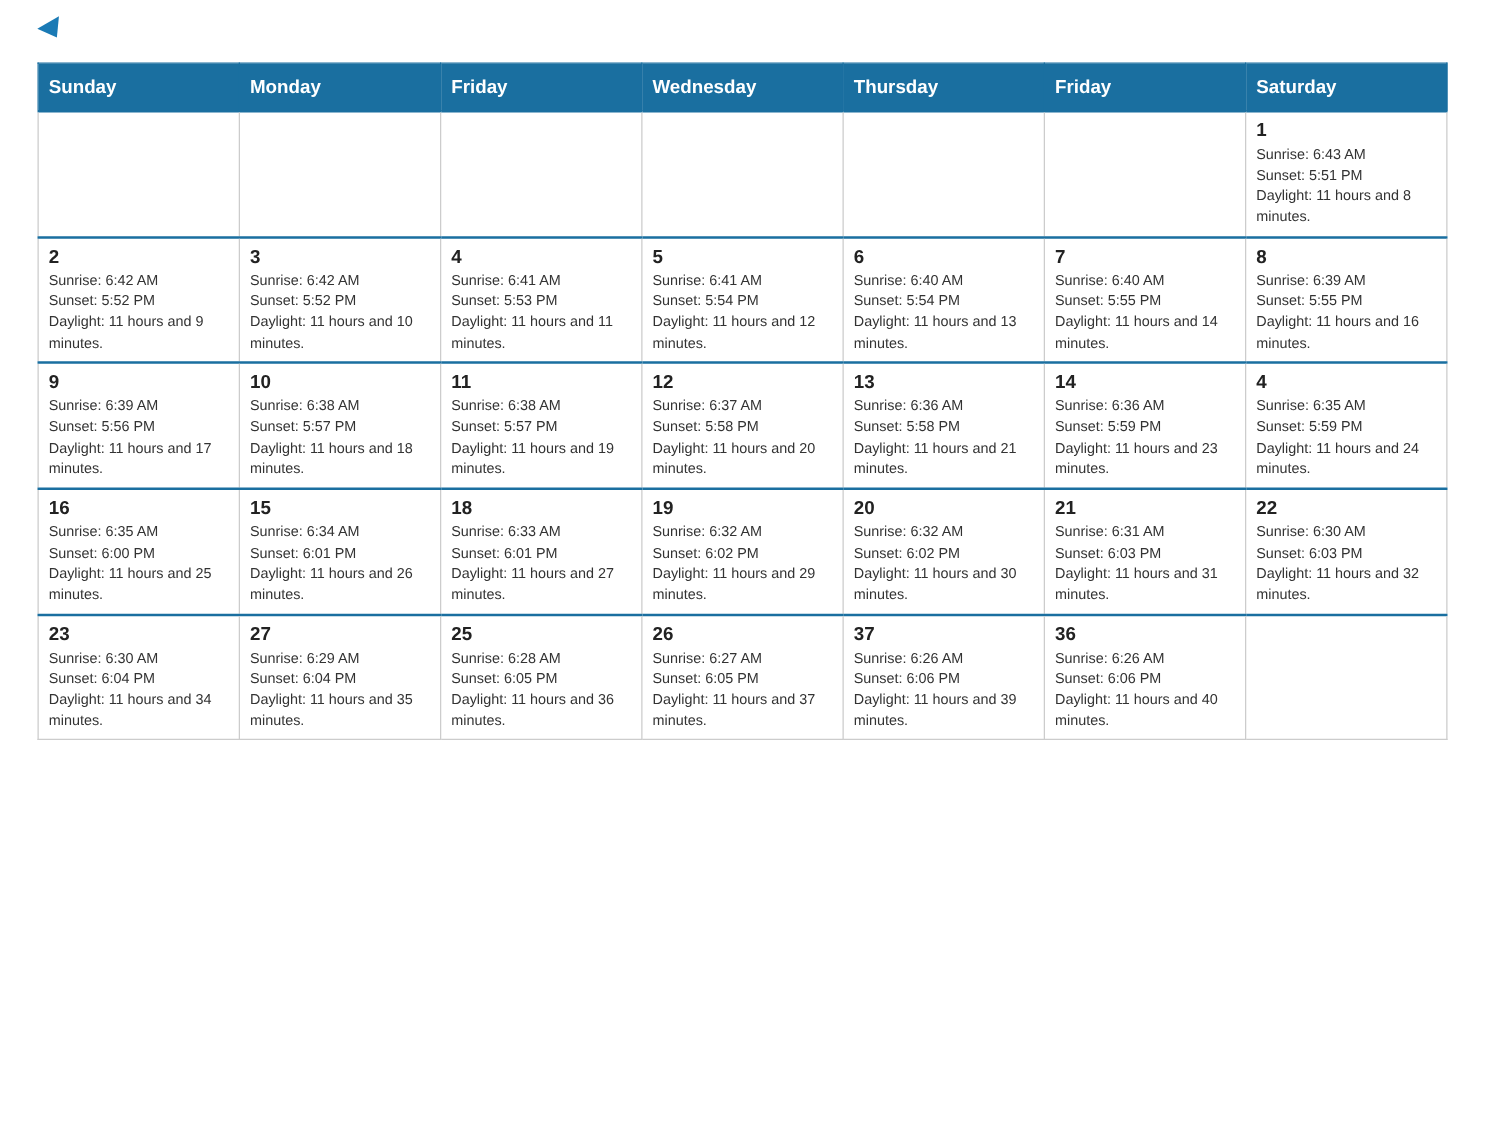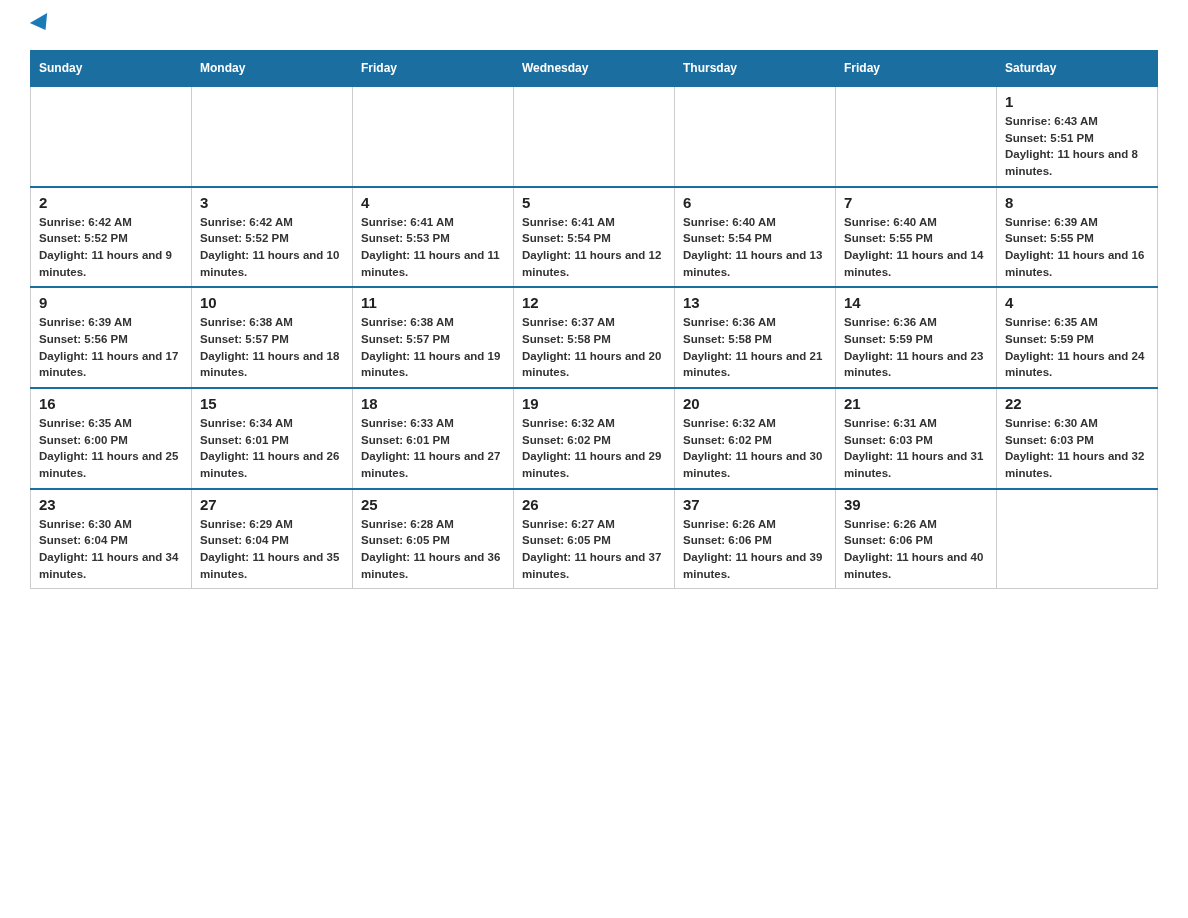--- a/index.html
+++ b/index.html
@@ -59,21 +59,21 @@
       color: #444;
       margin-top: 4px;
     }
     .calendar {
       width: 100%;
       border-collapse: collapse;
     }
     .calendar th {
       background: #1a6fa0;
       color: #fff;
-      font-size: 12px;
+      font-size: 15px;
       font-weight: bold;
       padding: 10px 8px;
       text-align: left;
       border: 1px solid #1a6fa0;
     }
     .calendar td {
       border: 1px solid #ccc;
       vertical-align: top;
       padding: 6px 8px;
       width: 14.28%;
@@ -90,21 +90,20 @@
       font-size: 15px;
       font-weight: bold;
       color: #222;
       display: block;
       margin-bottom: 3px;
     }
     .day-info {
       font-size: 11.5px;
       color: #333;
       line-height: 1.45;
-      font-weight: bold;
     }
     .empty-cell {
       background: #f9f9f9;
     }
   </style>
 </head>
 <body>
 
 <div class="header-row">
   <div class="logo">
@@ -250,19 +249,19 @@
         </td>
         <td>
           <span class="day-num">26</span>
           <div class="day-info">Sunrise: 6:27 AM<br>Sunset: 6:05 PM<br>Daylight: 11 hours and 37 minutes.</div>
         </td>
         <td>
           <span class="day-num">37</span>
           <div class="day-info">Sunrise: 6:26 AM<br>Sunset: 6:06 PM<br>Daylight: 11 hours and 39 minutes.</div>
         </td>
         <td>
-          <span class="day-num">39</span>
+          <span class="day-num">36</span>
           <div class="day-info">Sunrise: 6:26 AM<br>Sunset: 6:06 PM<br>Daylight: 11 hours and 40 minutes.</div>
         </td>
         <td class="empty-cell"></td>
       </tr>
     </tbody>
 </table>
 
 </body></html>

